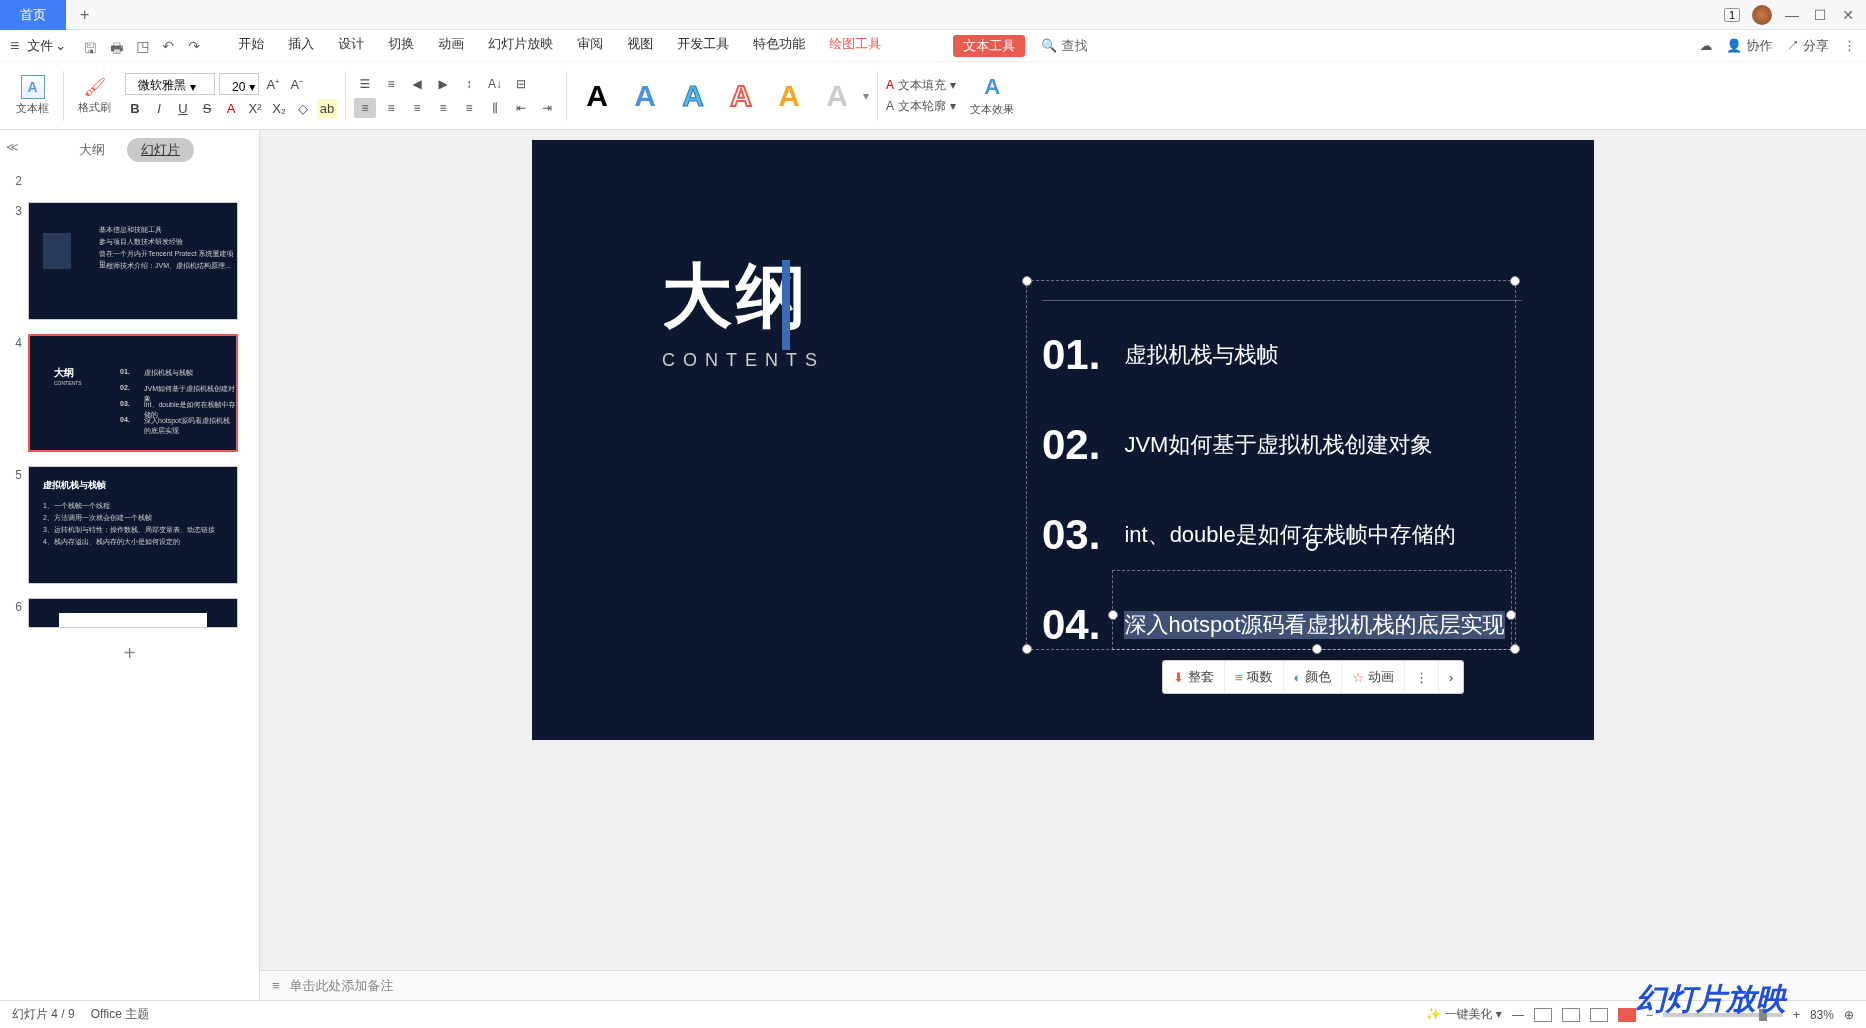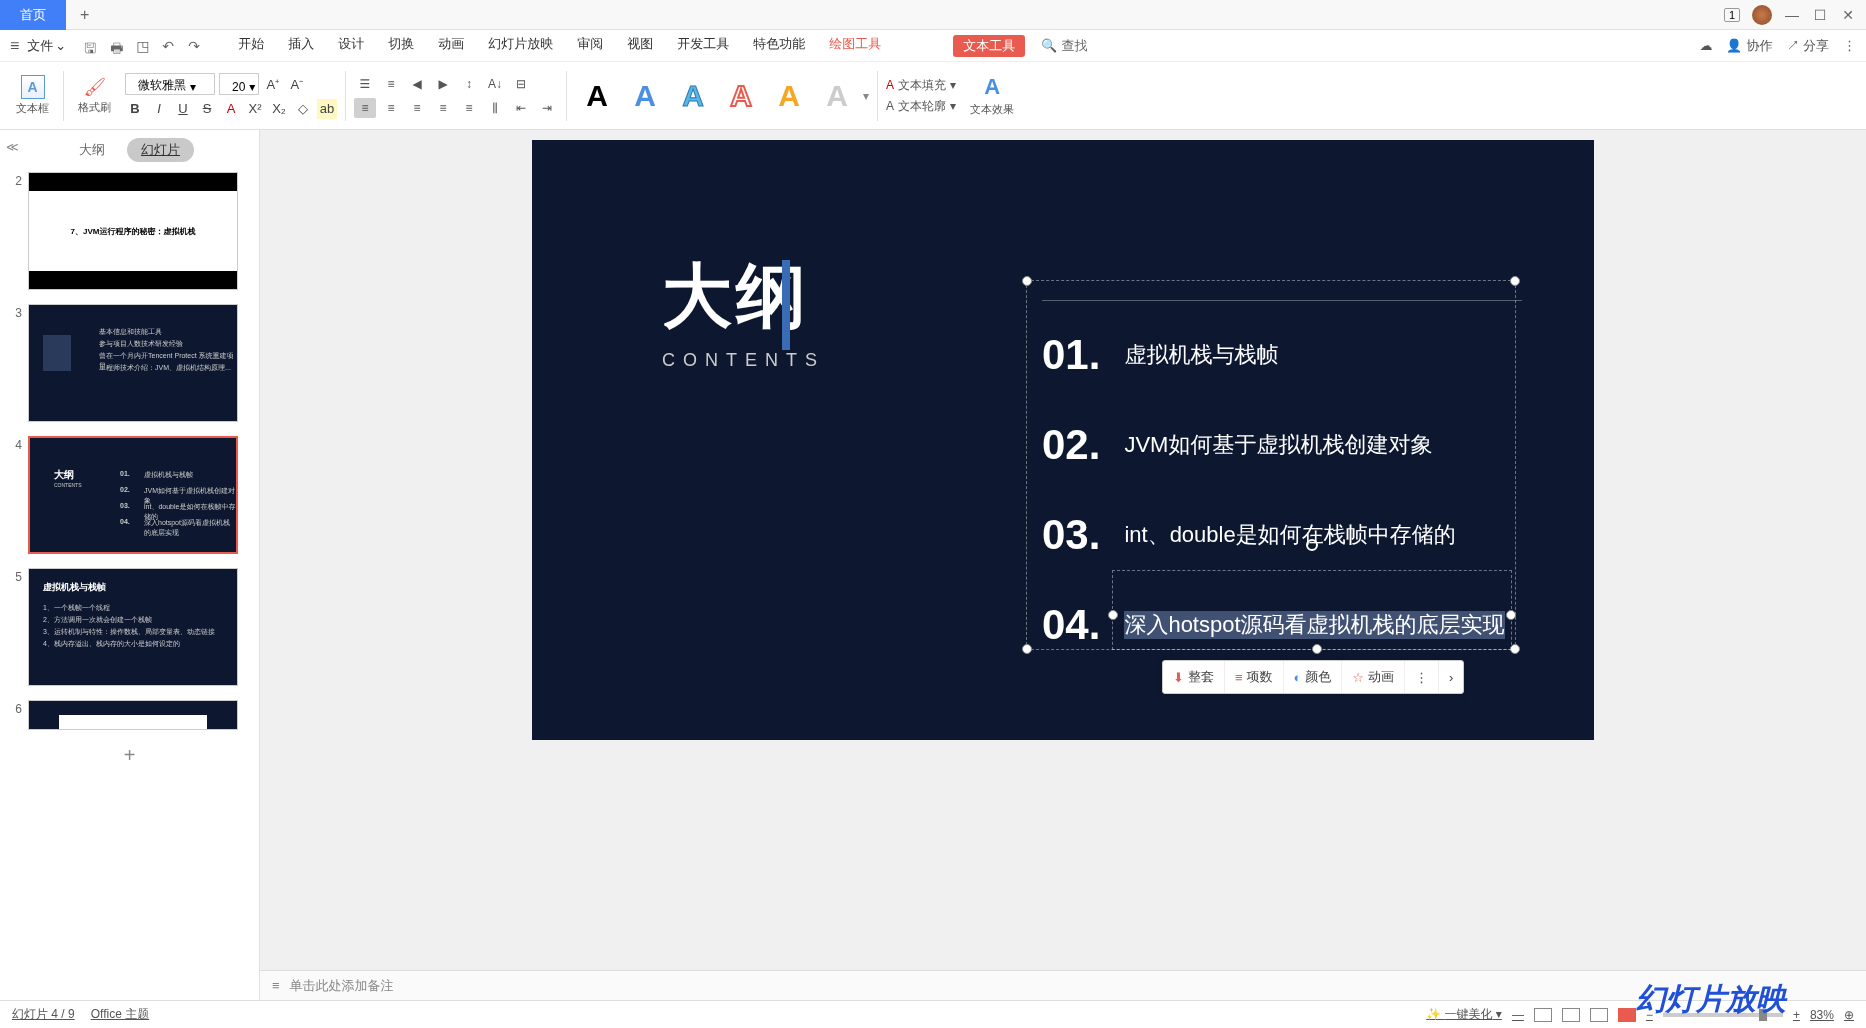--- a/index.html
+++ b/index.html
@@ -92,21 +92,21 @@
 .rotate-handle { position: absolute; width: 12px; height: 12px; border: 2px solid #fff; border-radius: 50%; background: transparent; }
 
 
 .ctx-toolbar { position: absolute; background: #fff; border: 1px solid #ccc; border-radius: 3px; display: flex; align-items: center; height: 34px; box-shadow: 0 2px 6px rgba(0,0,0,0.2); }
 .ctx-item { display: flex; align-items: center; gap: 4px; padding: 0 10px; font-size: 13px; color: #444; cursor: pointer; border-right: 1px solid #eee; height: 100%; }
 
 
 .notes-bar { height: 30px; border-top: 1px solid #ddd; display: flex; align-items: center; padding: 0 12px; gap: 10px; font-size: 13px; color: #888; background: #fafafa; }
 
 
-.statusbar { height: 28px; border-top: 1px solid #ddd; display: flex; align-items: center; padding: 0 12px; font-size: 12px; color: #555; background: #fff; text-decoration: underline; }
+.statusbar { height: 28px; border-top: 1px solid #ddd; display: flex; align-items: center; padding: 0 12px; font-size: 12px; color: #555; background: #fff; }
 .status-left { display: flex; gap: 16px; }
 .status-right { margin-left: auto; display: flex; align-items: center; gap: 10px; }
 .view-btn { width: 18px; height: 14px; border: 1px solid #888; cursor: pointer; }
 .zoom-slider { width: 120px; height: 4px; background: #ccc; position: relative; }
 .zoom-thumb { position: absolute; width: 8px; height: 12px; background: #888; top: -4px; left: 80%; }
 
 
 .watermark { position: absolute; right: 80px; bottom: 8px; font-size: 30px; font-weight: bold; color: #2050d8; font-style: italic; }
 </style>
 </head>
@@ -246,25 +246,20 @@
 <span class="collapse-btn">≪</span>
 
 <div class="main-area">
   <div class="thumb-panel">
     <div class="thumb-tabs">
       <span class="thumb-tab">大纲</span>
       <span class="thumb-tab active">幻灯片</span>
     </div>
     <div class="thumb-item">
       <div class="thumb-num">2</div>
-      <div class="thumb-img">
-        <div style="position:absolute;top:0;width:100%;height:18px;background:#000"></div>
-        <div style="position:absolute;bottom:0;width:100%;height:18px;background:#000"></div>
-        <div style="position:absolute;top:18px;bottom:18px;width:100%;background:#fff;display:flex;align-items:center;justify-content:center;font-size:8px;color:#000;font-weight:bold">7、JVM运行程序的秘密：虚拟机栈</div>
-      </div>
     </div>
     <div class="thumb-item">
       <div class="thumb-num">3</div>
       <div class="thumb-img">
         <div style="position:absolute;left:14px;top:30px;width:28px;height:36px;background:#2a3a5a"></div>
         <div class="thumb-mini-text" style="left:70px;top:22px">基本信息和技能工具</div>
         <div class="thumb-mini-text" style="left:70px;top:34px">参与项目人数技术研发经验</div>
         <div class="thumb-mini-text" style="left:70px;top:46px">曾在一个月内开Tencent Protect 系统重建项目...</div>
         <div class="thumb-mini-text" style="left:70px;top:58px">工程师技术介绍：JVM、虚拟机结构原理...</div>
       </div>

